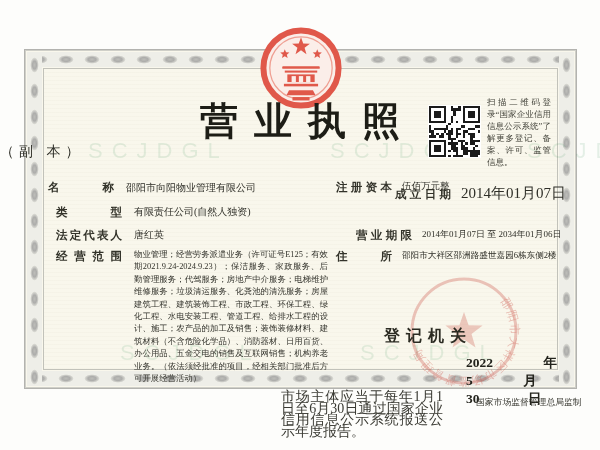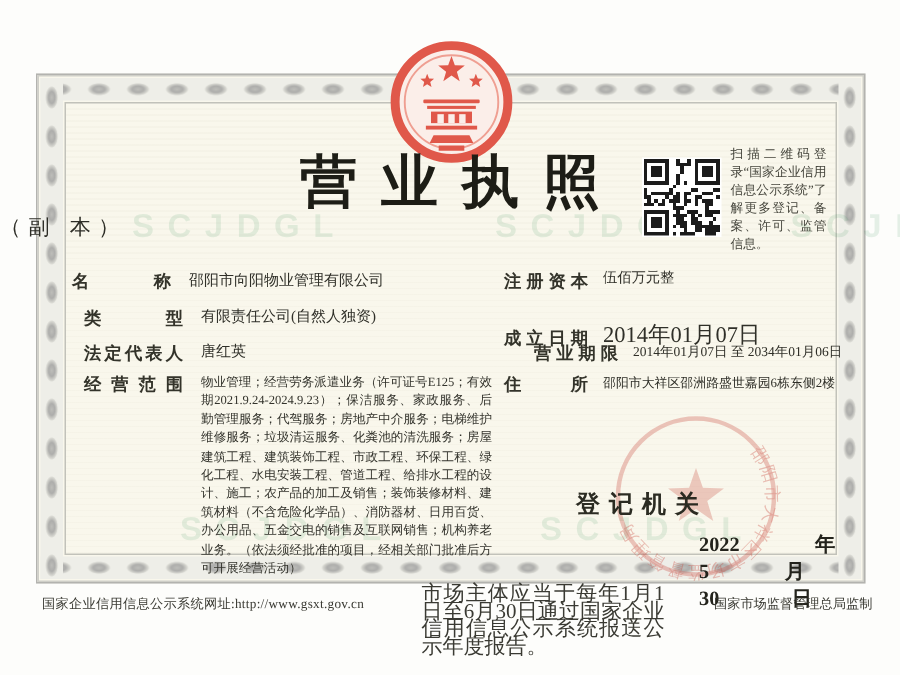--- a/index.html
+++ b/index.html
@@ -24,21 +24,21 @@
     background-image:radial-gradient(ellipse 11px 6px at 13px 7.5px,#bdbdb9 0%,#adadab 35%,#d8d8d2 62%,rgba(0,0,0,0) 70%);
     background-size:26px 15px;background-repeat:repeat-x;}
   .band.v{top:2px;bottom:2px;width:15px;
     background-image:radial-gradient(ellipse 6px 11px at 7.5px 13px,#bdbdb9 0%,#adadab 35%,#d8d8d2 62%,rgba(0,0,0,0) 70%);
     background-size:15px 26px;background-repeat:repeat-y;}
   .band.top{top:2px}.band.bottom{bottom:2px}.band.left{left:2px}.band.right{right:2px}
   .inner-line{position:absolute;left:18px;top:18px;right:18px;bottom:18px;
     border:1px solid #c2c2ba;
     background:repeating-linear-gradient(0deg, rgba(175,170,145,0.05) 0 1px, rgba(0,0,0,0) 1px 4px);}
 
-  .wm{position:absolute;font-family:"Liberation Sans",sans-serif;font-weight:bold;
+  .wm{position:absolute;font-family:"Liberation Sans",sans-serif;font-weight:normal;
     font-size:22px;letter-spacing:9px;color:#15803d;opacity:0.10;pointer-events:none;}
 
   
   .emblem{position:absolute;left:258px;top:27px;width:86px;height:82px;}
   .credit{position:absolute;left:44px;top:104px;color:#3a3a31;}
   .credit .lab{font-size:11px;letter-spacing:4.5px;font-weight:bold;}
   .credit .val{font-size:11.5px;letter-spacing:1.2px;margin-top:7px;color:#2d2d28;}
   .title{position:absolute;left:0;right:0;top:96px;text-align:center;
     font-size:38px;font-weight:bold;color:#1d1d16;letter-spacing:16px;text-indent:16px;}
   .subtitle{position:absolute;left:0;right:0;top:143px;text-align:left;
@@ -262,21 +262,21 @@
   </div>
   <div class="row" style="left:56px;top:249px;width:272px;">
     <span class="flabel wl">经营范围</span>
     <span class="fvalue scope" style="margin-left:12px;width:194px;">物业管理；经营劳务派遣业务（许可证号E125；有效期2021.9.24-2024.9.23）；保洁服务、家政服务、后勤管理服务；代驾服务；房地产中介服务；电梯维护维修服务；垃圾清运服务、化粪池的清洗服务；房屋建筑工程、建筑装饰工程、市政工程、环保工程、绿化工程、水电安装工程、管道工程、给排水工程的设计、施工；农产品的加工及销售；装饰装修材料、建筑材料（不含危险化学品）、消防器材、日用百货、办公用品、五金交电的销售及互联网销售；机构养老业务。（依法须经批准的项目，经相关部门批准后方可开展经营活动）</span>
   </div>
 
   <div class="row" style="left:336px;top:180px;width:230px;">
     <span class="flabel wr">注册资本</span>
     <span class="fvalue" style="margin-left:10px;font-size:9.5px;">伍佰万元整</span>
   </div>
-  <div class="row" style="left:336px;top:218px;width:230px;">
+  <div class="row" style="left:336px;top:187px;width:230px;justify-content:flex-end;">
     <span class="flabel wr">成立日期</span>
     <span class="fvalue" style="margin-left:10px;font-size:15px;">2014年01月07日</span>
   </div>
   <div class="row" style="left:356px;top:228px;width:235px;">
     <span class="flabel wr">营业期限</span>
     <span class="fvalue" style="margin-left:10px;font-size:9px;white-space:nowrap;">2014年01月07日 至 2034年01月06日</span>
   </div>
   <div class="row" style="left:336px;top:249px;width:235px;">
     <span class="flabel wr">住所</span>
     <span class="fvalue" style="margin-left:10px;font-size:8.6px;width:168px;">邵阳市大祥区邵洲路盛世嘉园6栋东侧2楼</span>
@@ -297,17 +297,16 @@
   <div class="registrar">登记机关</div>
   <div class="date-line">
     <span class="dl-y">2022</span>
     <span class="dl-yu">年</span>
     <span class="dl-m">5</span>
     <span class="dl-mu">月</span>
     <span class="dl-d">30</span>
     <span>日</span>
   </div>
 
-  <div class="footer-left">国家企业信用信息公示系统网址:http://www.gsxt.gov.cn</div>
   <div class="footer-mid">市场主体应当于每年1月1日至6月30日通过国家企业信用信息公示系统报送公示年度报告。</div>
   <div class="footer-right">国家市场监督管理总局监制</div>
 
 </div>
 
 </body></html>

